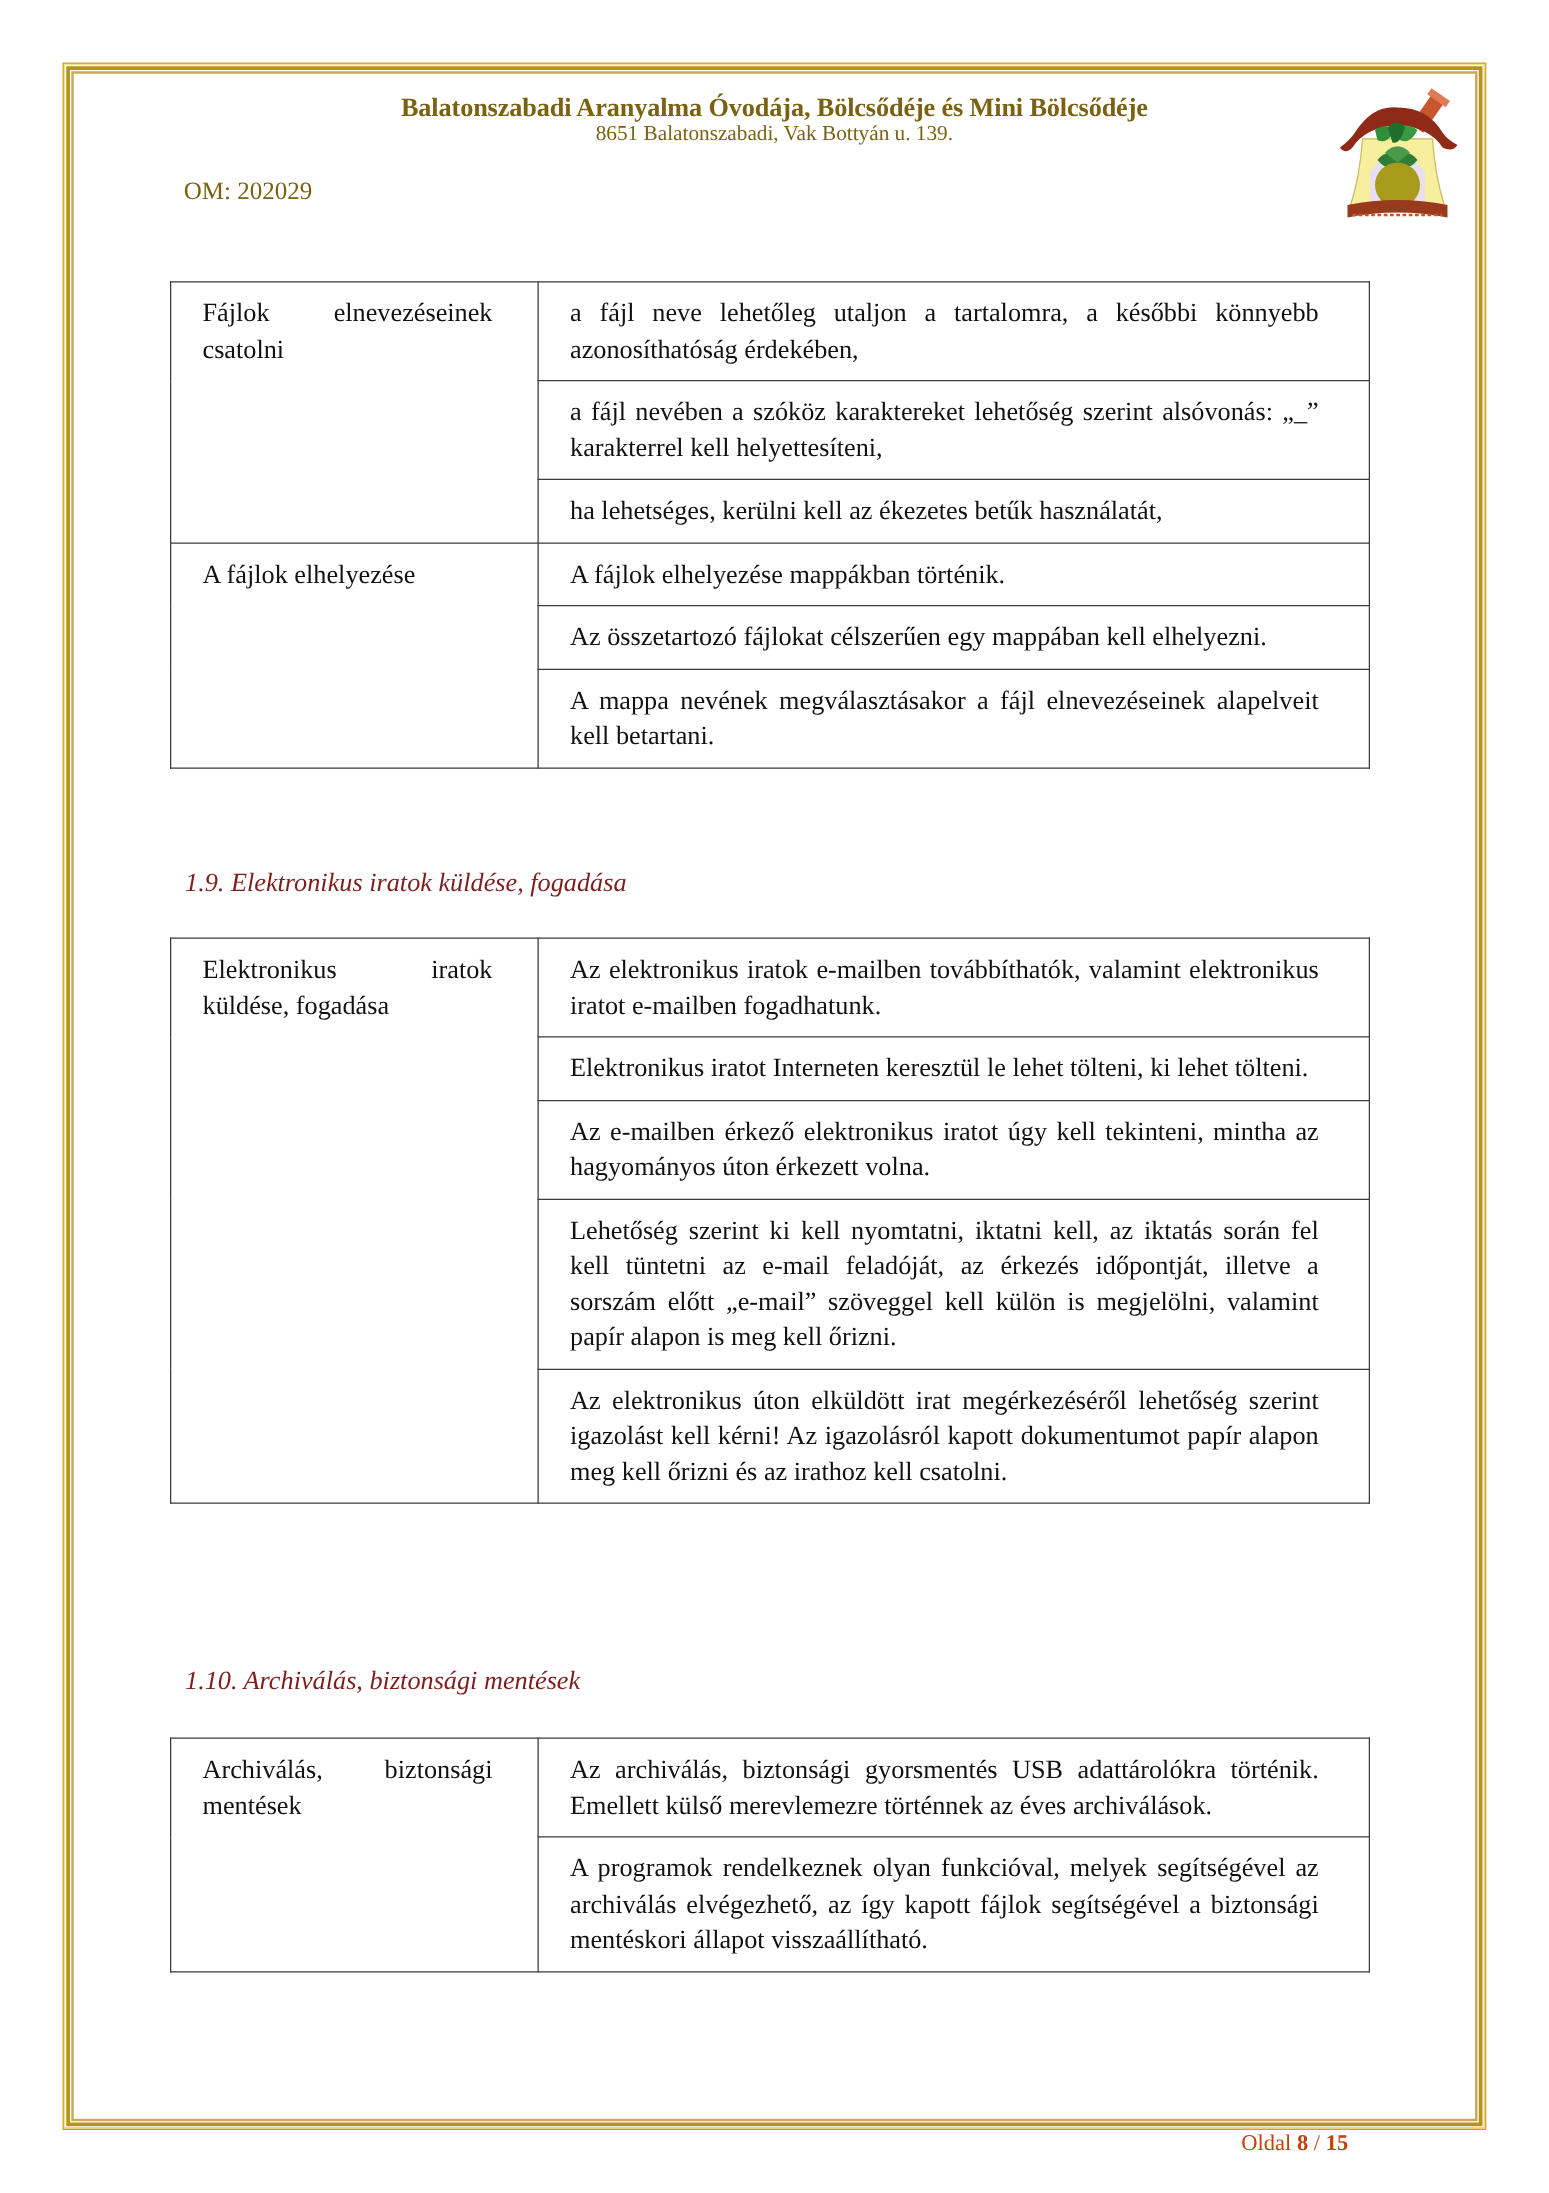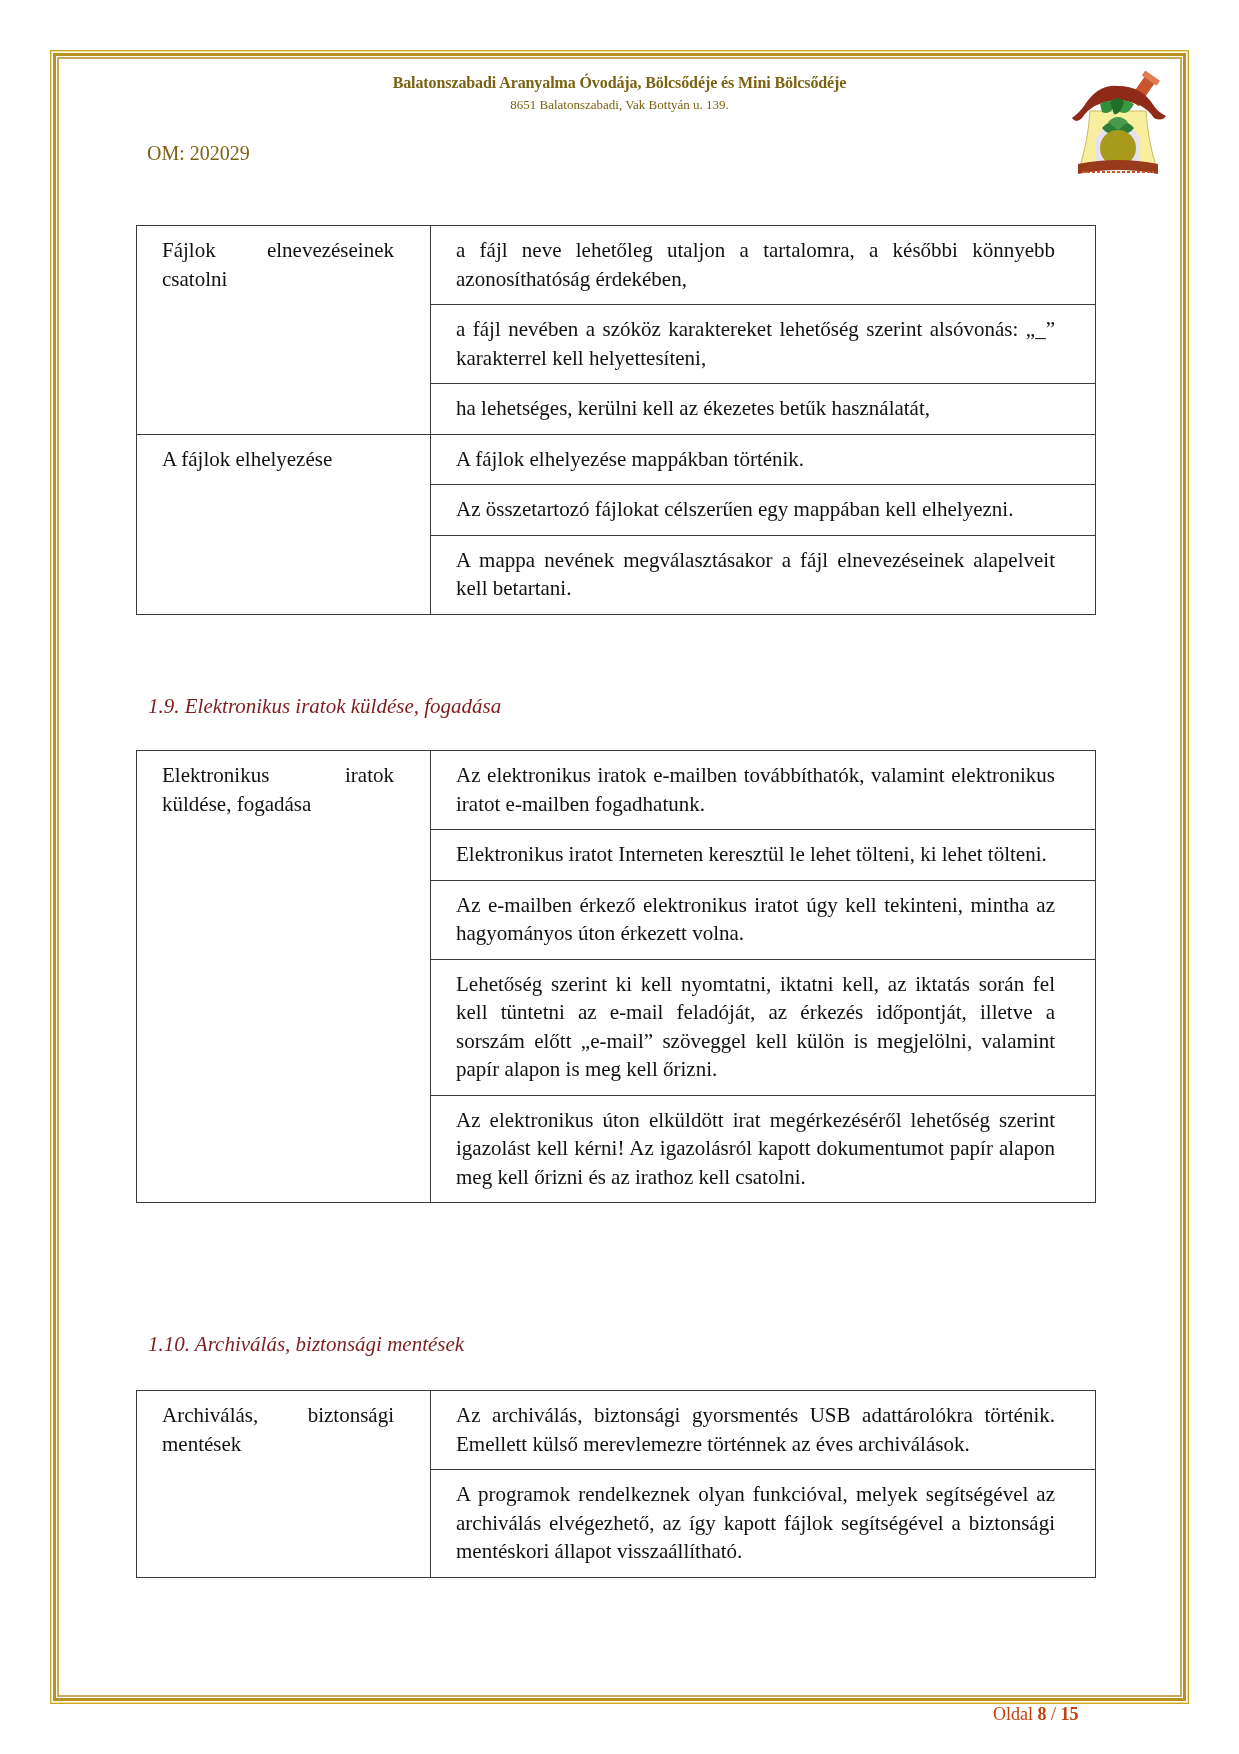--- a/index.html
+++ b/index.html
@@ -9,23 +9,23 @@
   .frame-outer { position: absolute; left: 50px; top: 50px; width: 1139px; height: 1654px;
     box-sizing: border-box; border: 2px solid #c9a227; }
   .frame-mid { position: absolute; left: 53px; top: 53px; width: 1133px; height: 1648px;
     box-sizing: border-box; border: 3px solid #b8921e; }
   .frame-light { position: absolute; left: 51px; top: 51px; width: 1137px; height: 1652px;
     box-sizing: border-box; border: 1px solid #f3e08a; }
   .frame-inner { position: absolute; left: 57px; top: 57px; width: 1125px; height: 1640px;
     box-sizing: border-box; border: 2px solid #c8aa5a; }
 
   .header-title { position: absolute; left: 0; width: 1239px; top: 74px; text-align: center;
-    color: #7a6212; font-weight: bold; font-size: 16px; letter-spacing: -0.1px; }
+    color: #7a6212; font-weight: bold; font-size: 21px; letter-spacing: -0.1px; }
   .header-address { position: absolute; left: 0; width: 1239px; top: 97px; text-align: center;
-    color: #7a6212; font-size: 13px; }
+    color: #7a6212; font-size: 17px; }
   .om { position: absolute; left: 147px; top: 142px; color: #7a6212; font-size: 20px; }
   .logo { position: absolute; left: 1058px; top: 66px; width: 120px; height: 120px; }
 
   table.doc { position: absolute; left: 136px; width: 960px; border-collapse: collapse;
     font-size: 21px; line-height: 28.5px; }
   table.doc td { border: 1.5px solid #3a3a3a; vertical-align: top; padding: 10px 38px 11px 25px;
     text-align: justify; }
   table.doc td.left { width: 232px; padding: 10px 36px 10px 25px; }
   table.doc td.right { padding: 10px 40px 11px 25px; }
   #t1 { top: 225px; }

